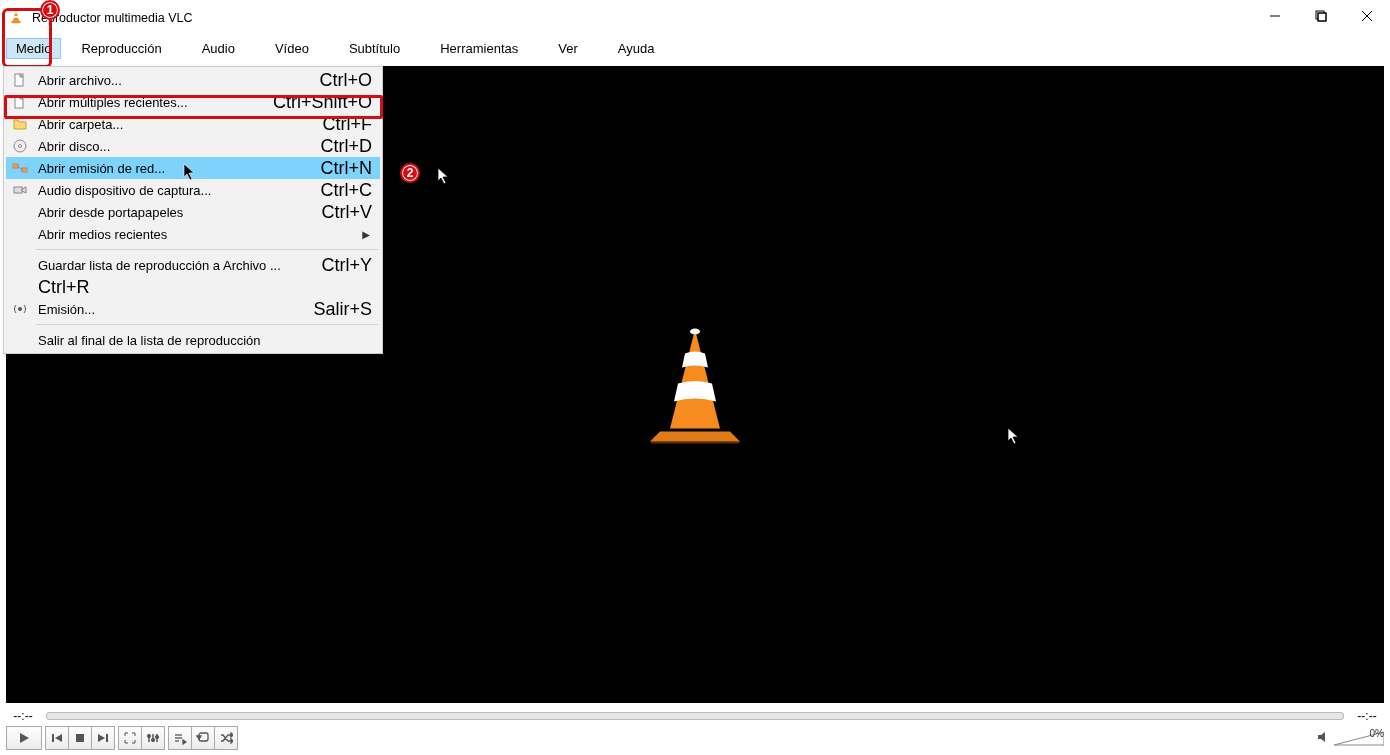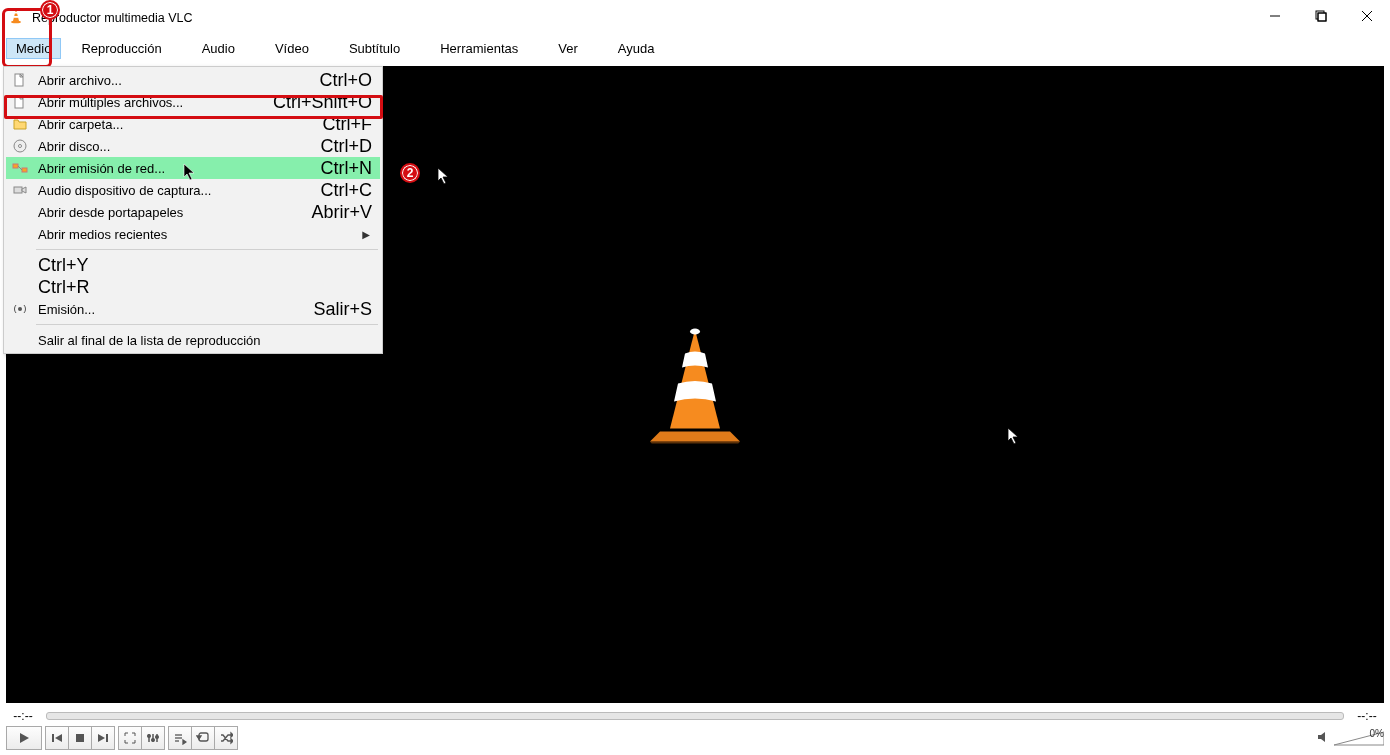--- a/index.html
+++ b/index.html
@@ -88,21 +88,21 @@
   .dd-row {
     display:flex;
     align-items:center;
     height:22px;
     padding:0 8px 0 32px;
     position:relative;
   }
   .dd-row .ic { position:absolute; left:6px; width:16px; height:16px; }
   .dd-label { flex:1; font-size:13px; color:#000;}
   .dd-shortcut { font-size:18px; color:#000;}
-  .dd-row.highlight { background:#86efac; }
+  .dd-row.highlight { background:#7dd3fc; }
   .dd-row.highlight .dd-label, .dd-row.highlight .dd-shortcut { color:#000; }
   .dd-sep { height:1px; background:#d0d0d0; margin:4px 2px 4px 30px; }
   .dd-sub-arrow { position:absolute; right:10px; font-size:10px; color:#333;}
   .callout-2-box {
     position:absolute;
     left:4px; top:95px;
     width:379px; height:24px;
     border:3px solid #d40d12;
     border-radius:2px;
     pointer-events:none;
@@ -221,21 +221,21 @@
           <polygon points="8,2 11,5 8,5" fill="#ddd" stroke="#888"></polygon>
         </svg></span>
       <span class="dd-label">Abrir archivo...</span>
       <span class="dd-shortcut">Ctrl+O</span>
     </div>
     <div class="dd-row">
       <span class="ic"><svg viewBox="0 0 16 16">
           <rect x="3" y="2" width="8" height="12" fill="#fff" stroke="#888"></rect>
           <polygon points="8,2 11,5 8,5" fill="#ddd" stroke="#888"></polygon>
         </svg></span>
-      <span class="dd-label">Abrir múltiples archivos...</span>
+      <span class="dd-label">Abrir múltiples recientes...</span>
       <span class="dd-shortcut">Ctrl+Shift+O</span>
     </div>
     <div class="dd-row">
       <span class="ic"><svg viewBox="0 0 16 16">
           <path d="M2 4h4l1 2h7v7H2z" fill="#ffd873" stroke="#c9a227"></path>
         </svg></span>
       <span class="dd-label">Abrir carpeta...</span>
       <span class="dd-shortcut">Ctrl+F</span>
     </div>
     <div class="dd-row">
@@ -258,28 +258,29 @@
     <div class="dd-row">
       <span class="ic"><svg viewBox="0 0 16 16">
           <rect x="2" y="5" width="8" height="6" fill="#ddd" stroke="#888"></rect>
           <polygon points="10,7 14,5 14,11 10,9" fill="#ddd" stroke="#888"></polygon>
         </svg></span>
       <span class="dd-label">Audio dispositivo de captura...</span>
       <span class="dd-shortcut">Ctrl+C</span>
     </div>
     <div class="dd-row">
       <span class="dd-label">Abrir desde portapapeles</span>
-      <span class="dd-shortcut">Abrir+V</span>
+      <span class="dd-shortcut">Ctrl+V</span>
     </div>
     <div class="dd-row">
       <span class="dd-label">Abrir medios recientes</span>
       <span class="dd-sub-arrow">▶</span>
     </div>
     <div class="dd-sep"></div>
     <div class="dd-row">
+      <span class="dd-label">Guardar lista de reproducción a Archivo ...</span>
       <span class="dd-shortcut">Ctrl+Y</span>
     </div>
     <div class="dd-row">
       <span class="dd-shortcut">Ctrl+R</span>
     </div>
     <div class="dd-row">
       <span class="ic"><svg viewBox="0 0 16 16">
           <circle cx="8" cy="8" r="2" fill="#555"></circle>
           <path d="M4 4a6 6 0 000 8M12 4a6 6 0 010 8" stroke="#555" fill="none"></path>
         </svg></span>

